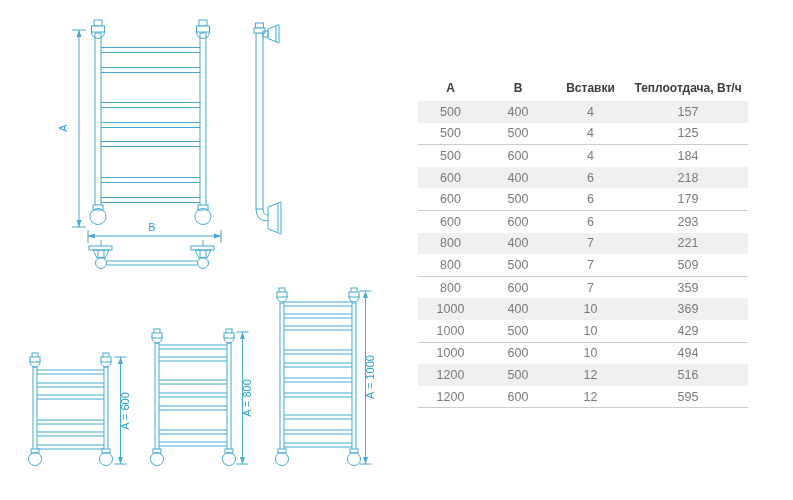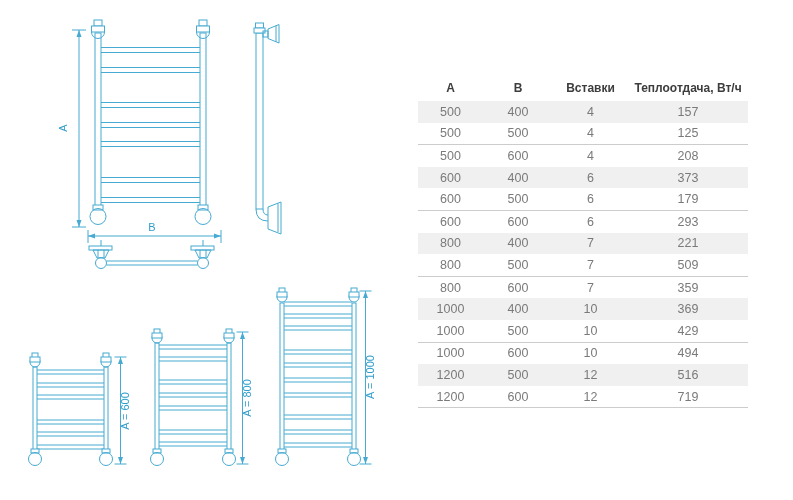--- a/index.html
+++ b/index.html
@@ -206,27 +206,27 @@
           <tr>
             <td>500</td>
             <td>500</td>
             <td>4</td>
             <td>125</td>
           </tr>
           <tr>
             <td>500</td>
             <td>600</td>
             <td>4</td>
-            <td>208</td>
+            <td>184</td>
           </tr>
           <tr>
             <td>600</td>
             <td>400</td>
             <td>6</td>
-            <td>373</td>
+            <td>218</td>
           </tr>
           <tr>
             <td>600</td>
             <td>500</td>
             <td>6</td>
             <td>179</td>
           </tr>
           <tr>
             <td>600</td>
             <td>600</td>
@@ -272,19 +272,19 @@
           <tr>
             <td>1200</td>
             <td>500</td>
             <td>12</td>
             <td>516</td>
           </tr>
           <tr>
             <td>1200</td>
             <td>600</td>
             <td>12</td>
-            <td>719</td>
+            <td>595</td>
           </tr>
         </tbody>
     </table>
   </div>
 
 </div>
 
 </body></html>

